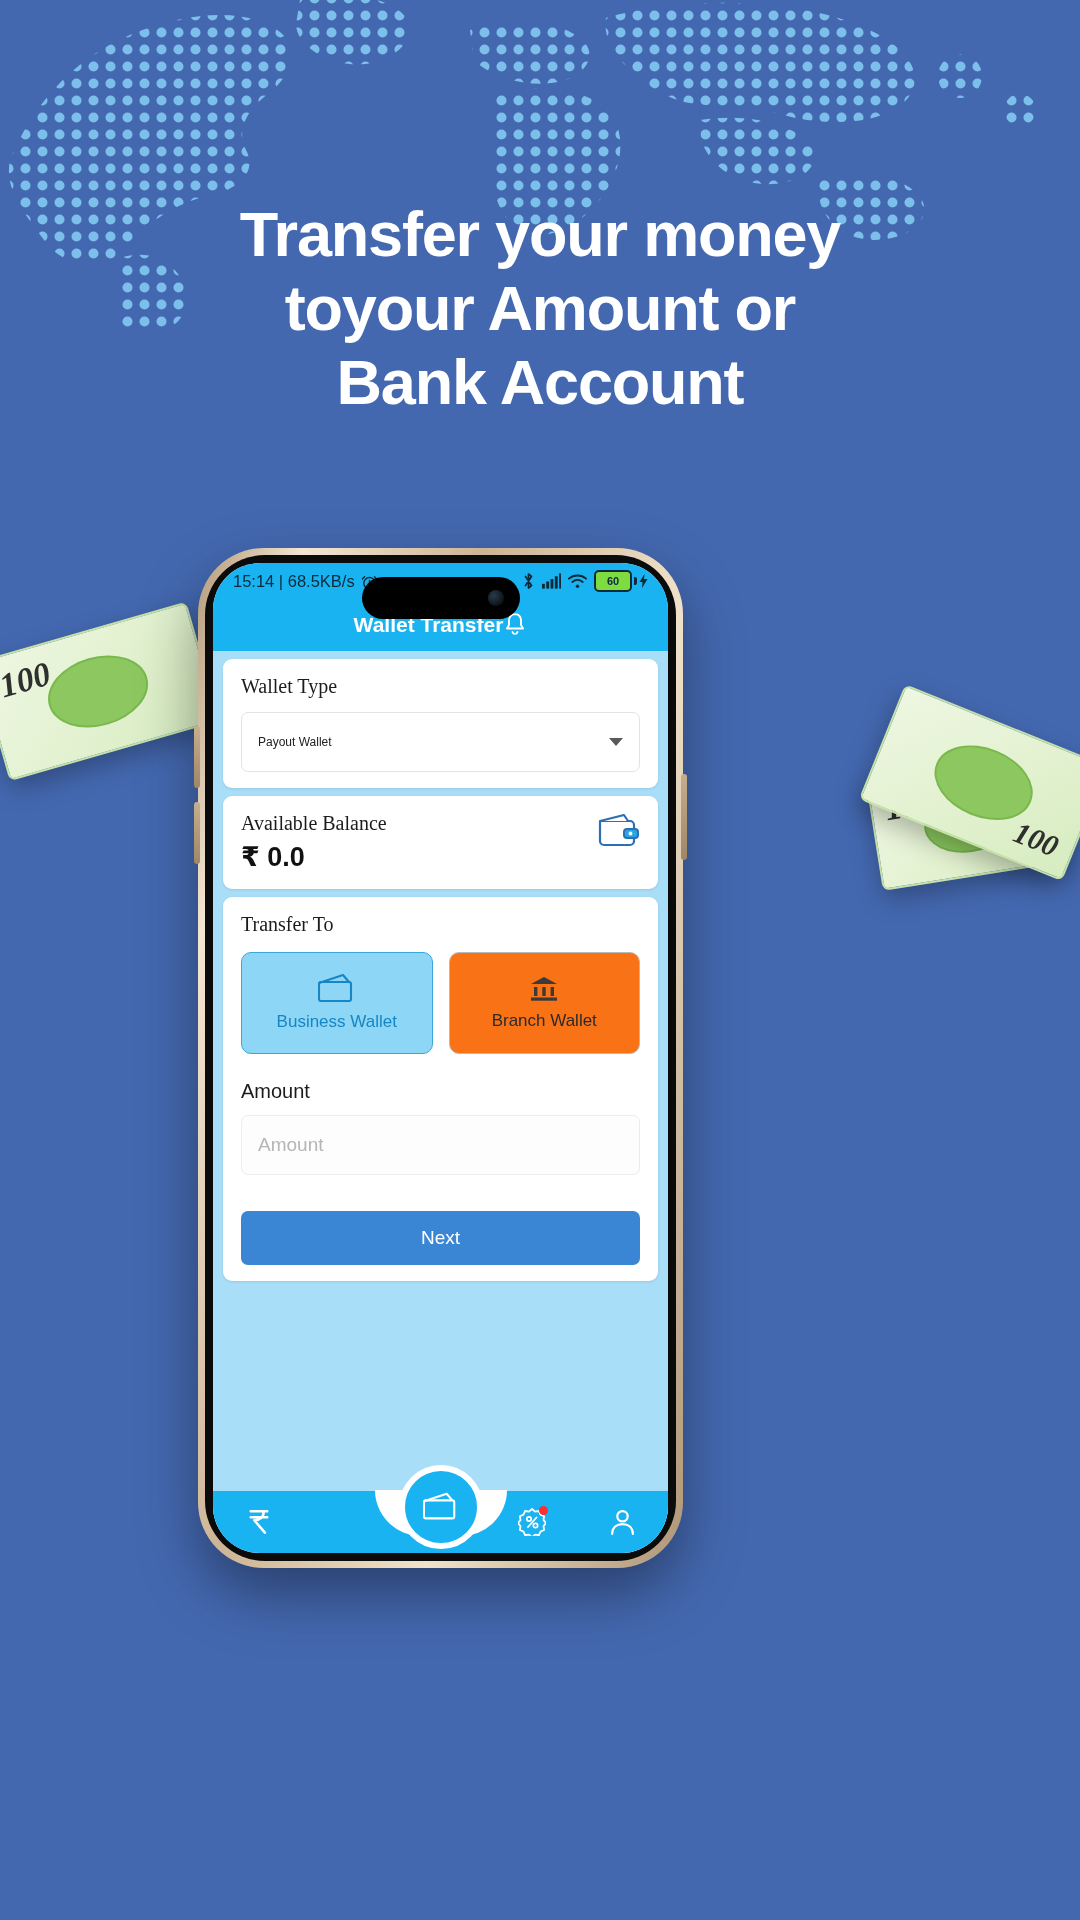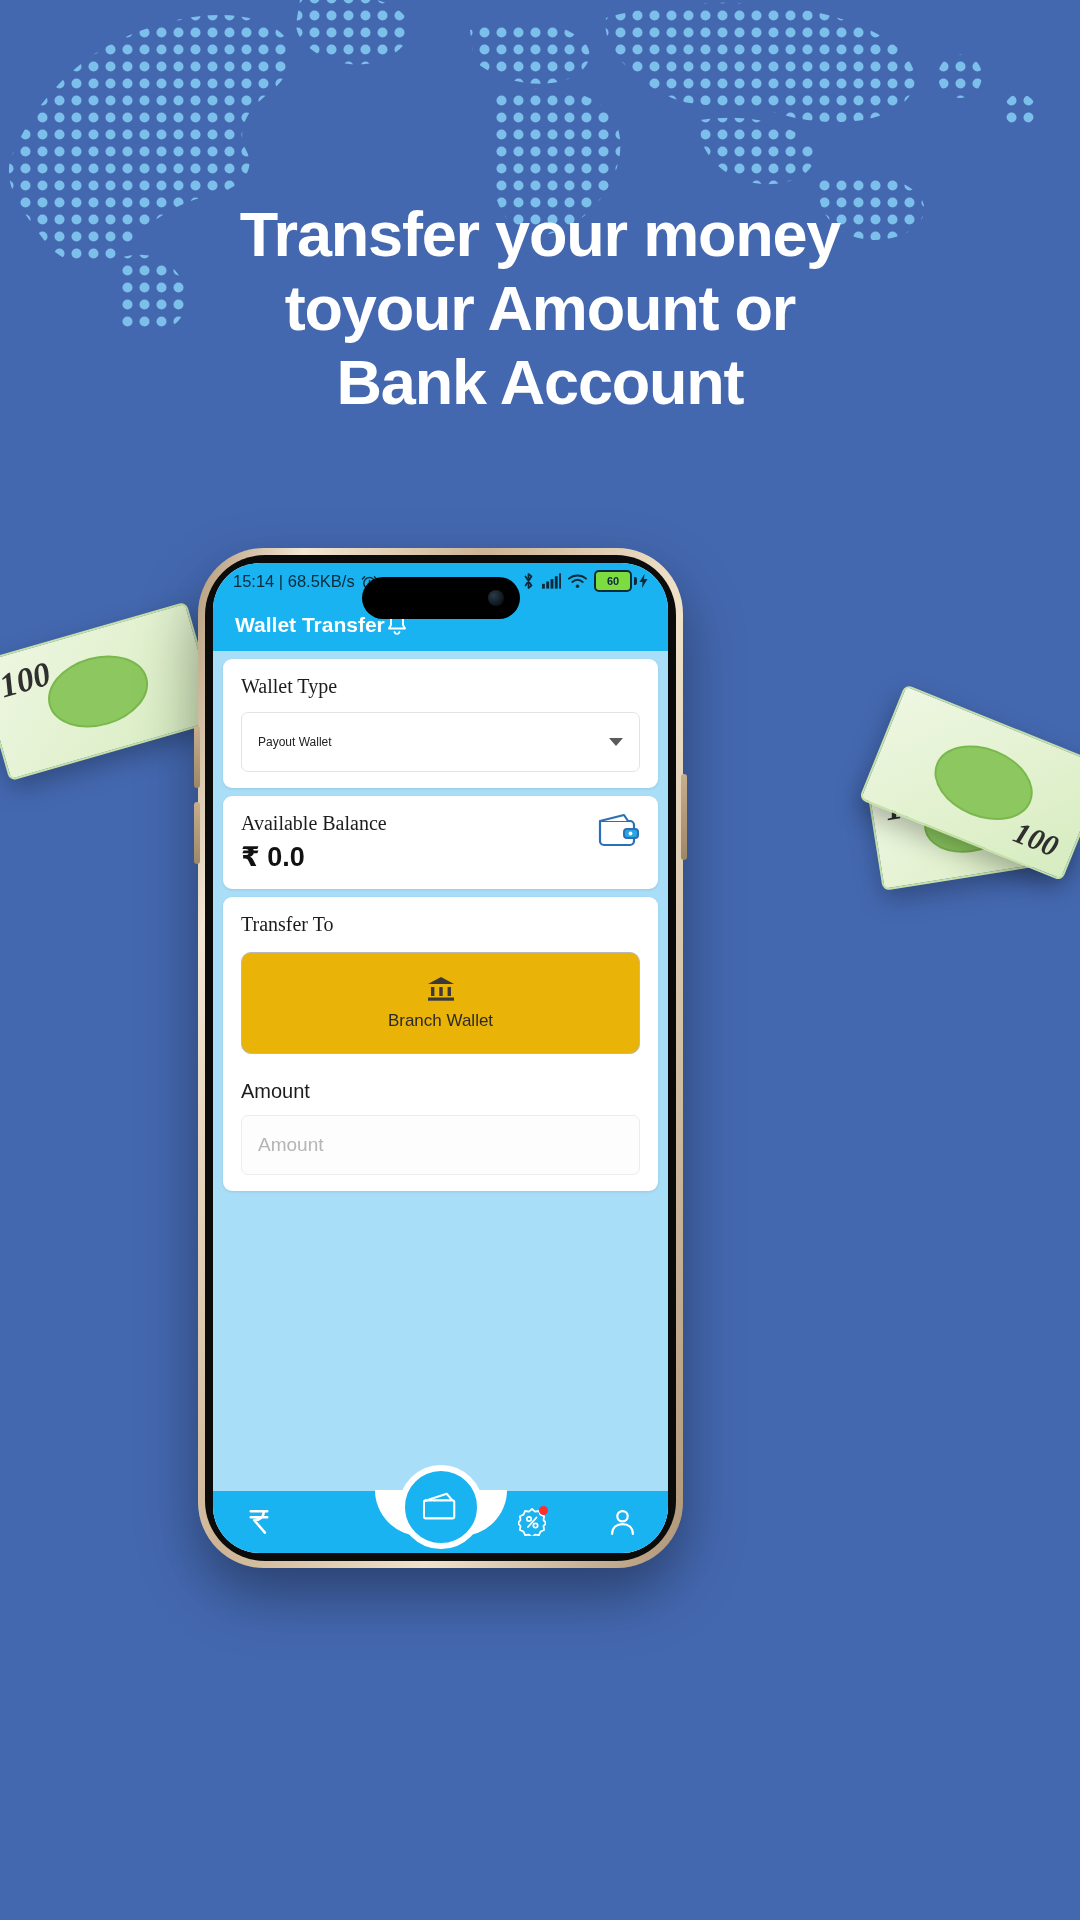--- a/index.html
+++ b/index.html
@@ -96,21 +96,21 @@
   }
   .island .cam{
     position:absolute;right:16px;top:50%;transform:translateY(-50%);
     width:16px;height:16px;border-radius:50%;
     background:radial-gradient(circle at 35% 35%,#2a3b4a 0%,#0d1419 70%);
   }
 
   
   .appbar{
     height:52px;background:#18b3f0;display:flex;align-items:center;
-    justify-content:flex-start;padding:0 22px;
+    justify-content:center;padding:0 22px;
   }
   .appbar .title{color:#fff;font-size:21px;font-weight:bold;}
 
   
   .appbody{
     position:absolute;left:0;right:0;top:88px;bottom:0;
     background:#a9def8;overflow:hidden;
   }
   .card{
     background:#fff;border-radius:9px;margin:8px 10px;
@@ -129,21 +129,21 @@
   }
   .bal-row{display:flex;align-items:flex-start;justify-content:space-between;}
   .bal-amt{font-size:27px;font-weight:bold;color:#111;margin-top:6px;}
 
   .opt-row{display:flex;gap:16px;margin-top:16px;}
   .opt{
     flex:1;height:100px;border-radius:10px;display:flex;flex-direction:column;
     align-items:center;justify-content:center;gap:8px;
   }
   .opt.sel{background:#8ed6f5;border:1.5px solid #39a7dd;}
-  .opt.unsel{background:#eab308;border:1.5px solid #b9b9b9;}
+  .opt.unsel{background:#f97316;border:1.5px solid #b9b9b9;}
   .opt-label{font-size:17px;}
   .opt.sel .opt-label{color:#1686c4;}
   .opt.unsel .opt-label{color:#2b2b2b;}
 
   .field-label{font-size:20px;color:#1c1c1c;margin-top:26px;}
   .input{
     margin-top:12px;border:1px solid #ececec;border-radius:7px;height:58px;
     display:flex;align-items:center;padding:0 16px;
     font-size:19px;color:#b5b5b5;background:#fdfdfd;
   }
@@ -320,38 +320,48 @@
               <rect x="26" y="17" width="14" height="9" rx="3" fill="#2aa7e0" stroke="#2b6fb5" stroke-width="2"></rect>
               <circle cx="32.5" cy="21.5" r="1.9" fill="#ffffff"></circle>
             </svg>
           </div>
         </div>
 
         <div class="card">
           <div class="card-label">Transfer To</div>
 
           <div class="opt-row">
+            <div class="opt sel">
+              <svg width="38" height="30" viewBox="0 0 38 30">
+                <path d="M3 8 h28 a2 2 0 0 1 2 2 v15 a2 2 0 0 1 -2 2 H3 a2 2 0 0 1 -2 -2 V10 a2 2 0 0 1 2 -2 Z" fill="none" stroke="#1686c4" stroke-width="2.1" stroke-linejoin="round"></path>
+                <path d="M1 9 L25 1 L31 8" fill="none" stroke="#1686c4" stroke-width="2.1" stroke-linejoin="round"></path>
+              </svg>
+              <div class="opt-label">Business Wallet</div>
+            </div>
 
             <div class="opt unsel">
               <svg width="30" height="28" viewBox="0 0 30 28">
                 <path d="M15 2 L28 9 H2 Z" fill="#3a3a3a"></path>
                 <rect x="5" y="12" width="3.4" height="9" fill="#3a3a3a"></rect>
                 <rect x="13.3" y="12" width="3.4" height="9" fill="#3a3a3a"></rect>
                 <rect x="21.6" y="12" width="3.4" height="9" fill="#3a3a3a"></rect>
                 <rect x="2" y="22.5" width="26" height="3.2" fill="#3a3a3a"></rect>
               </svg>
               <div class="opt-label">Branch Wallet</div>
             </div>
           </div>
 
           <div class="field-label">Amount</div>
           <div class="input">
             <span>Amount</span>
           </div>
 
+          <div class="next-btn">
+            <span>Next</span>
+          </div>
         </div>
       </div>
 
       <div class="botnav">
         <div class="notch-cut"></div>
 
         <div class="slot">
           <svg width="22" height="26" viewBox="0 0 18 22">
             <path d="M2 2 H16 M2 7 H16 M13 2 C13 7 9.5 9.5 5 9.5 L14 20" fill="none" stroke="#ffffff" stroke-width="2.1" stroke-linecap="round" stroke-linejoin="round"></path>
           </svg>

